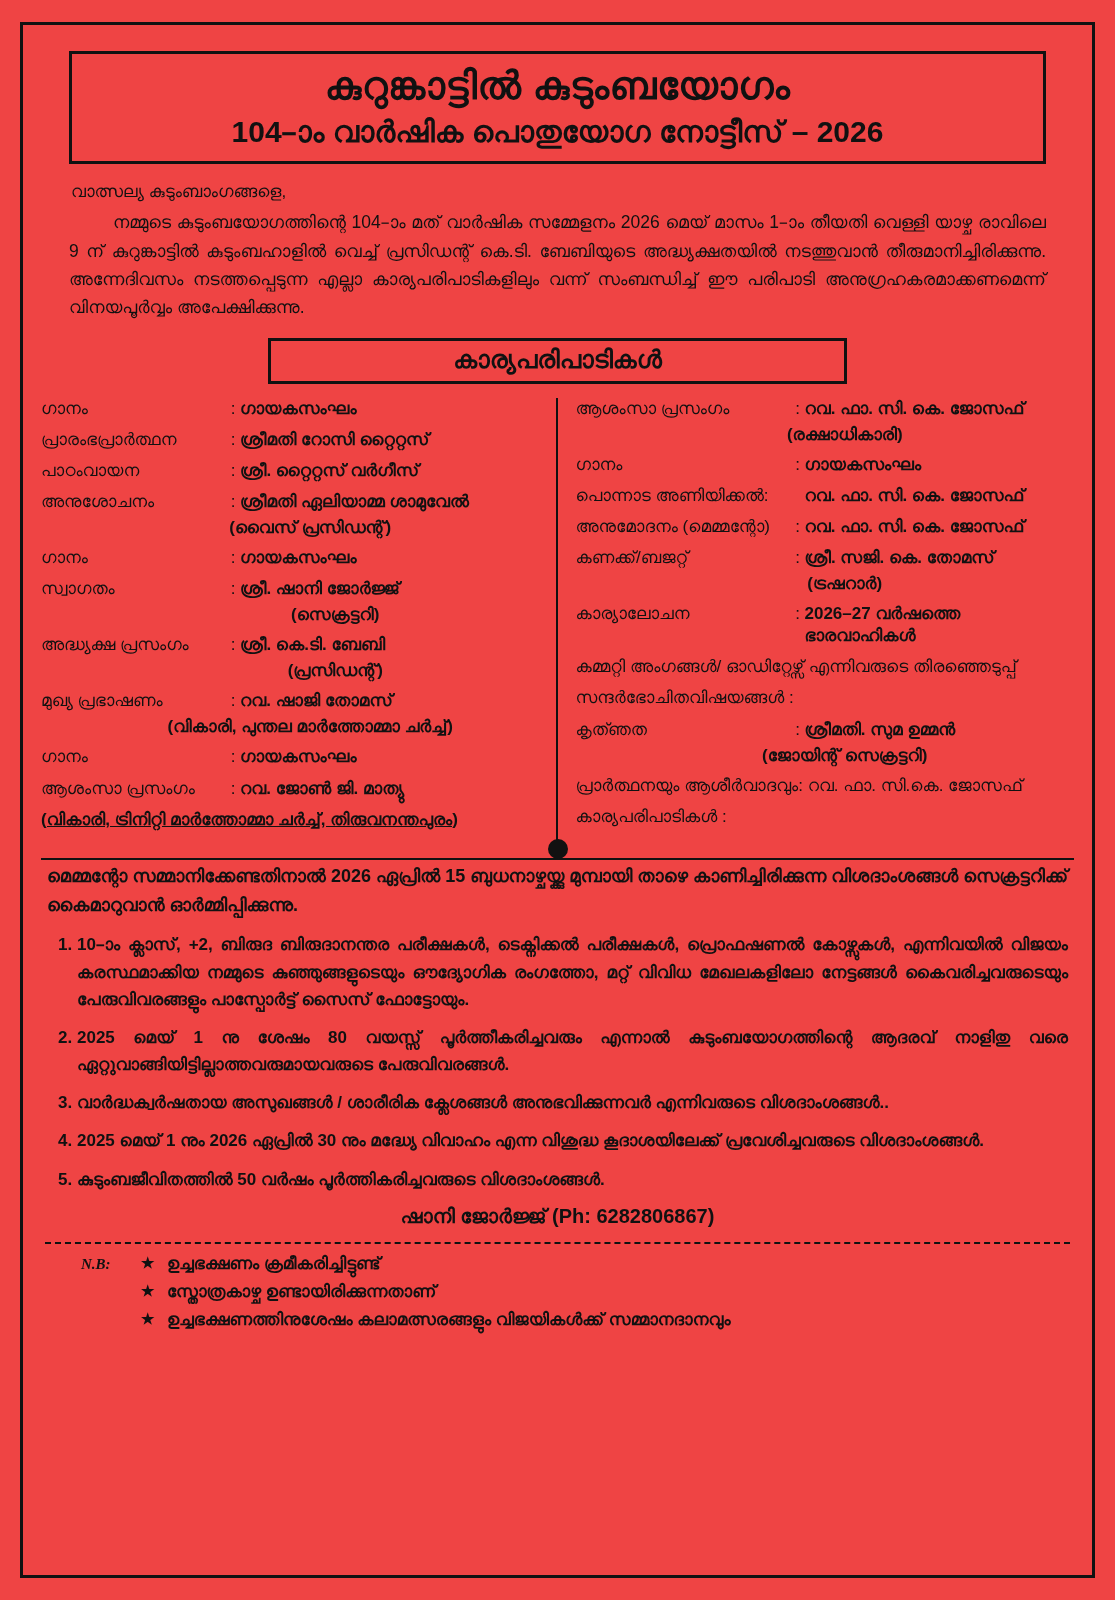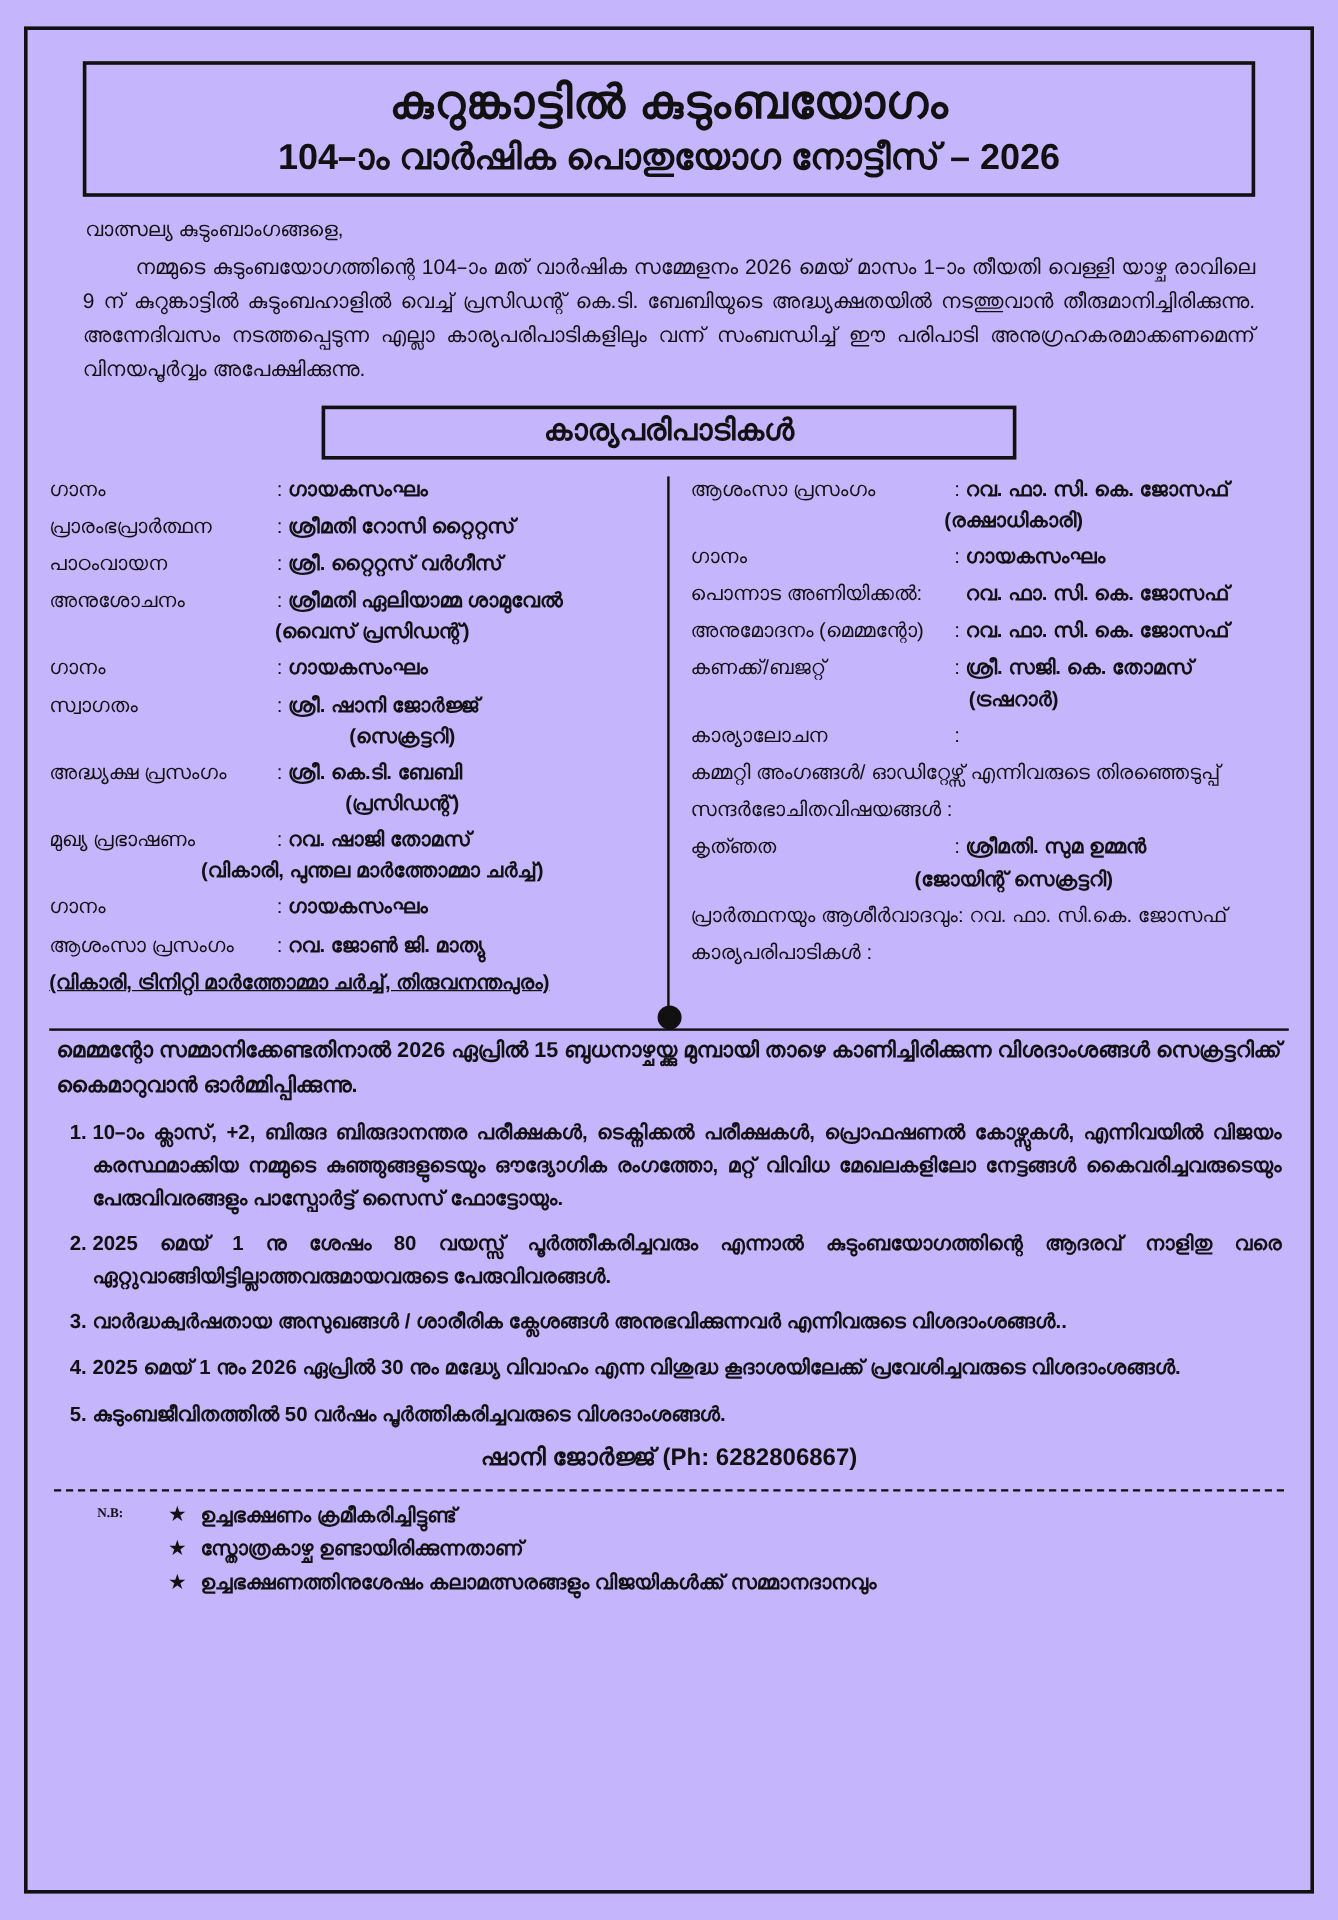--- a/index.html
+++ b/index.html
@@ -9,21 +9,21 @@
   }
   body {
     font-family: "Liberation Sans", sans-serif;
     color: #111;
   }
   .page {
     position: relative;
     width: 1115px;
     height: 1600px;
     margin: 0 auto;
-    background: #c4b5fd;
+    background: #ef4444;
     box-sizing: border-box;
     padding: 22px 20px;
   }
   .outer-frame {
     border: 3px solid #111;
     width: 100%;
     height: 100%;
     box-sizing: border-box;
     padding: 16px 18px 10px 18px;
     position: relative;
@@ -183,22 +183,23 @@
     border-top: 2px dashed #111;
     margin: 14px 4px 10px 4px;
   }
   .nb-wrap {
     display: flex;
     font-size: 16px;
     margin-left: 40px;
   }
   .nb-label {
     font-family: "Liberation Serif", serif;
-    font-weight: bold;
-    font-size: 11px;
+    font-style: italic;
+    font-weight: bold;
+    font-size: 15px;
     width: 60px;
     flex: 0 0 auto;
     padding-top: 2px;
   }
   .nb-list { flex: 1 1 auto; }
   .nb-item {
     display: flex;
     align-items: flex-start;
     margin-bottom: 8px;
     font-size: 17px;
@@ -326,20 +327,21 @@
         <div class="row wide">
           <span class="lbl">കണക്ക്/ബജറ്റ്</span>
           <span class="colon">:</span>
           <span class="val">ശ്രീ. സജി. കെ. തോമസ്</span>
         </div>
         <div class="sub">(ട്രഷറാർ)</div>
 
         <div class="row wide">
           <span class="lbl">കാര്യാലോചന</span>
           <span class="colon">:</span>
+          <span class="val">2026–27 വർഷത്തെ ഭാരവാഹികൾ</span>
         </div>
 
         <div class="plain-line">കമ്മറ്റി അംഗങ്ങൾ/ ഓഡിറ്റേഴ്സ് എന്നിവരുടെ തിരഞ്ഞെടുപ്പ്</div>
         <div class="plain-line">സന്ദർഭോചിതവിഷയങ്ങൾ :</div>
 
         <div class="row wide">
           <span class="lbl">കൃത്ഞത</span>
           <span class="colon">:</span>
           <span class="val">ശ്രീമതി. സുമ ഉമ്മൻ</span>
         </div>

